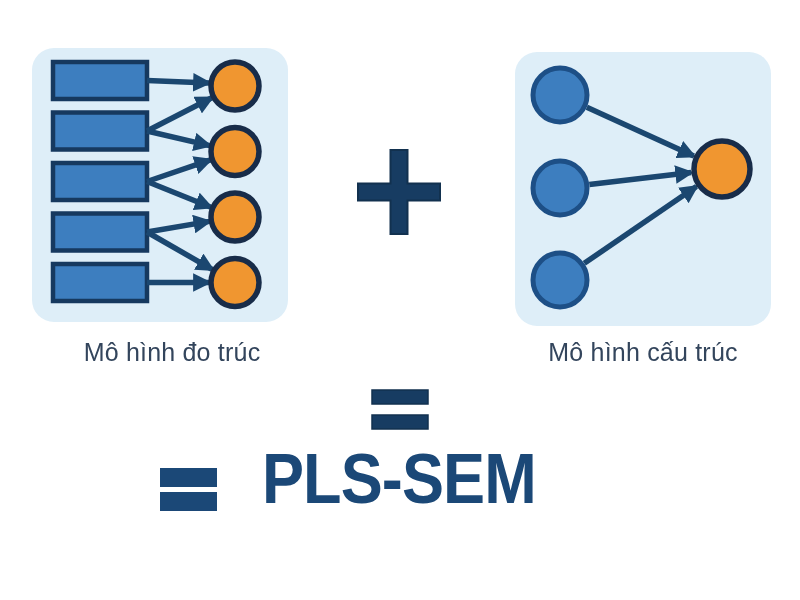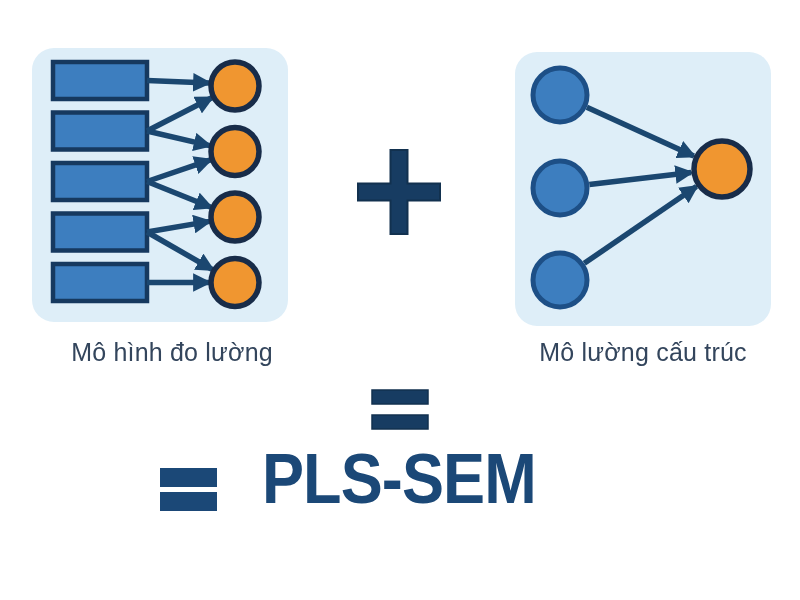--- a/index.html
+++ b/index.html
@@ -107,23 +107,23 @@
 
       <circle cx="722" cy="169" r="28" fill="#f09630" stroke="#182c49" stroke-width="5.5"></circle>
     </g>
 
     <g>
       <rect x="372" y="390" width="56" height="14" fill="#173c62" stroke="#12314f" stroke-width="1.5"></rect>
       <rect x="372" y="415" width="56" height="14" fill="#173c62" stroke="#12314f" stroke-width="1.5"></rect>
     </g>
   </svg>
 
-  <div class="panel-label label-left">Mô hình đo lường</div>
+  <div class="panel-label label-left">Mô hình đo trúc</div>
 
-  <div class="panel-label label-right">Mô lường cấu trúc</div>
+  <div class="panel-label label-right">Mô hình cấu trúc</div>
 
   <div class="result-equals">
     <div class="bar b1"></div>
     <div class="bar b2"></div>
   </div>
 
   <div class="result-text">PLS-SEM</div>
 
 </div>
 

